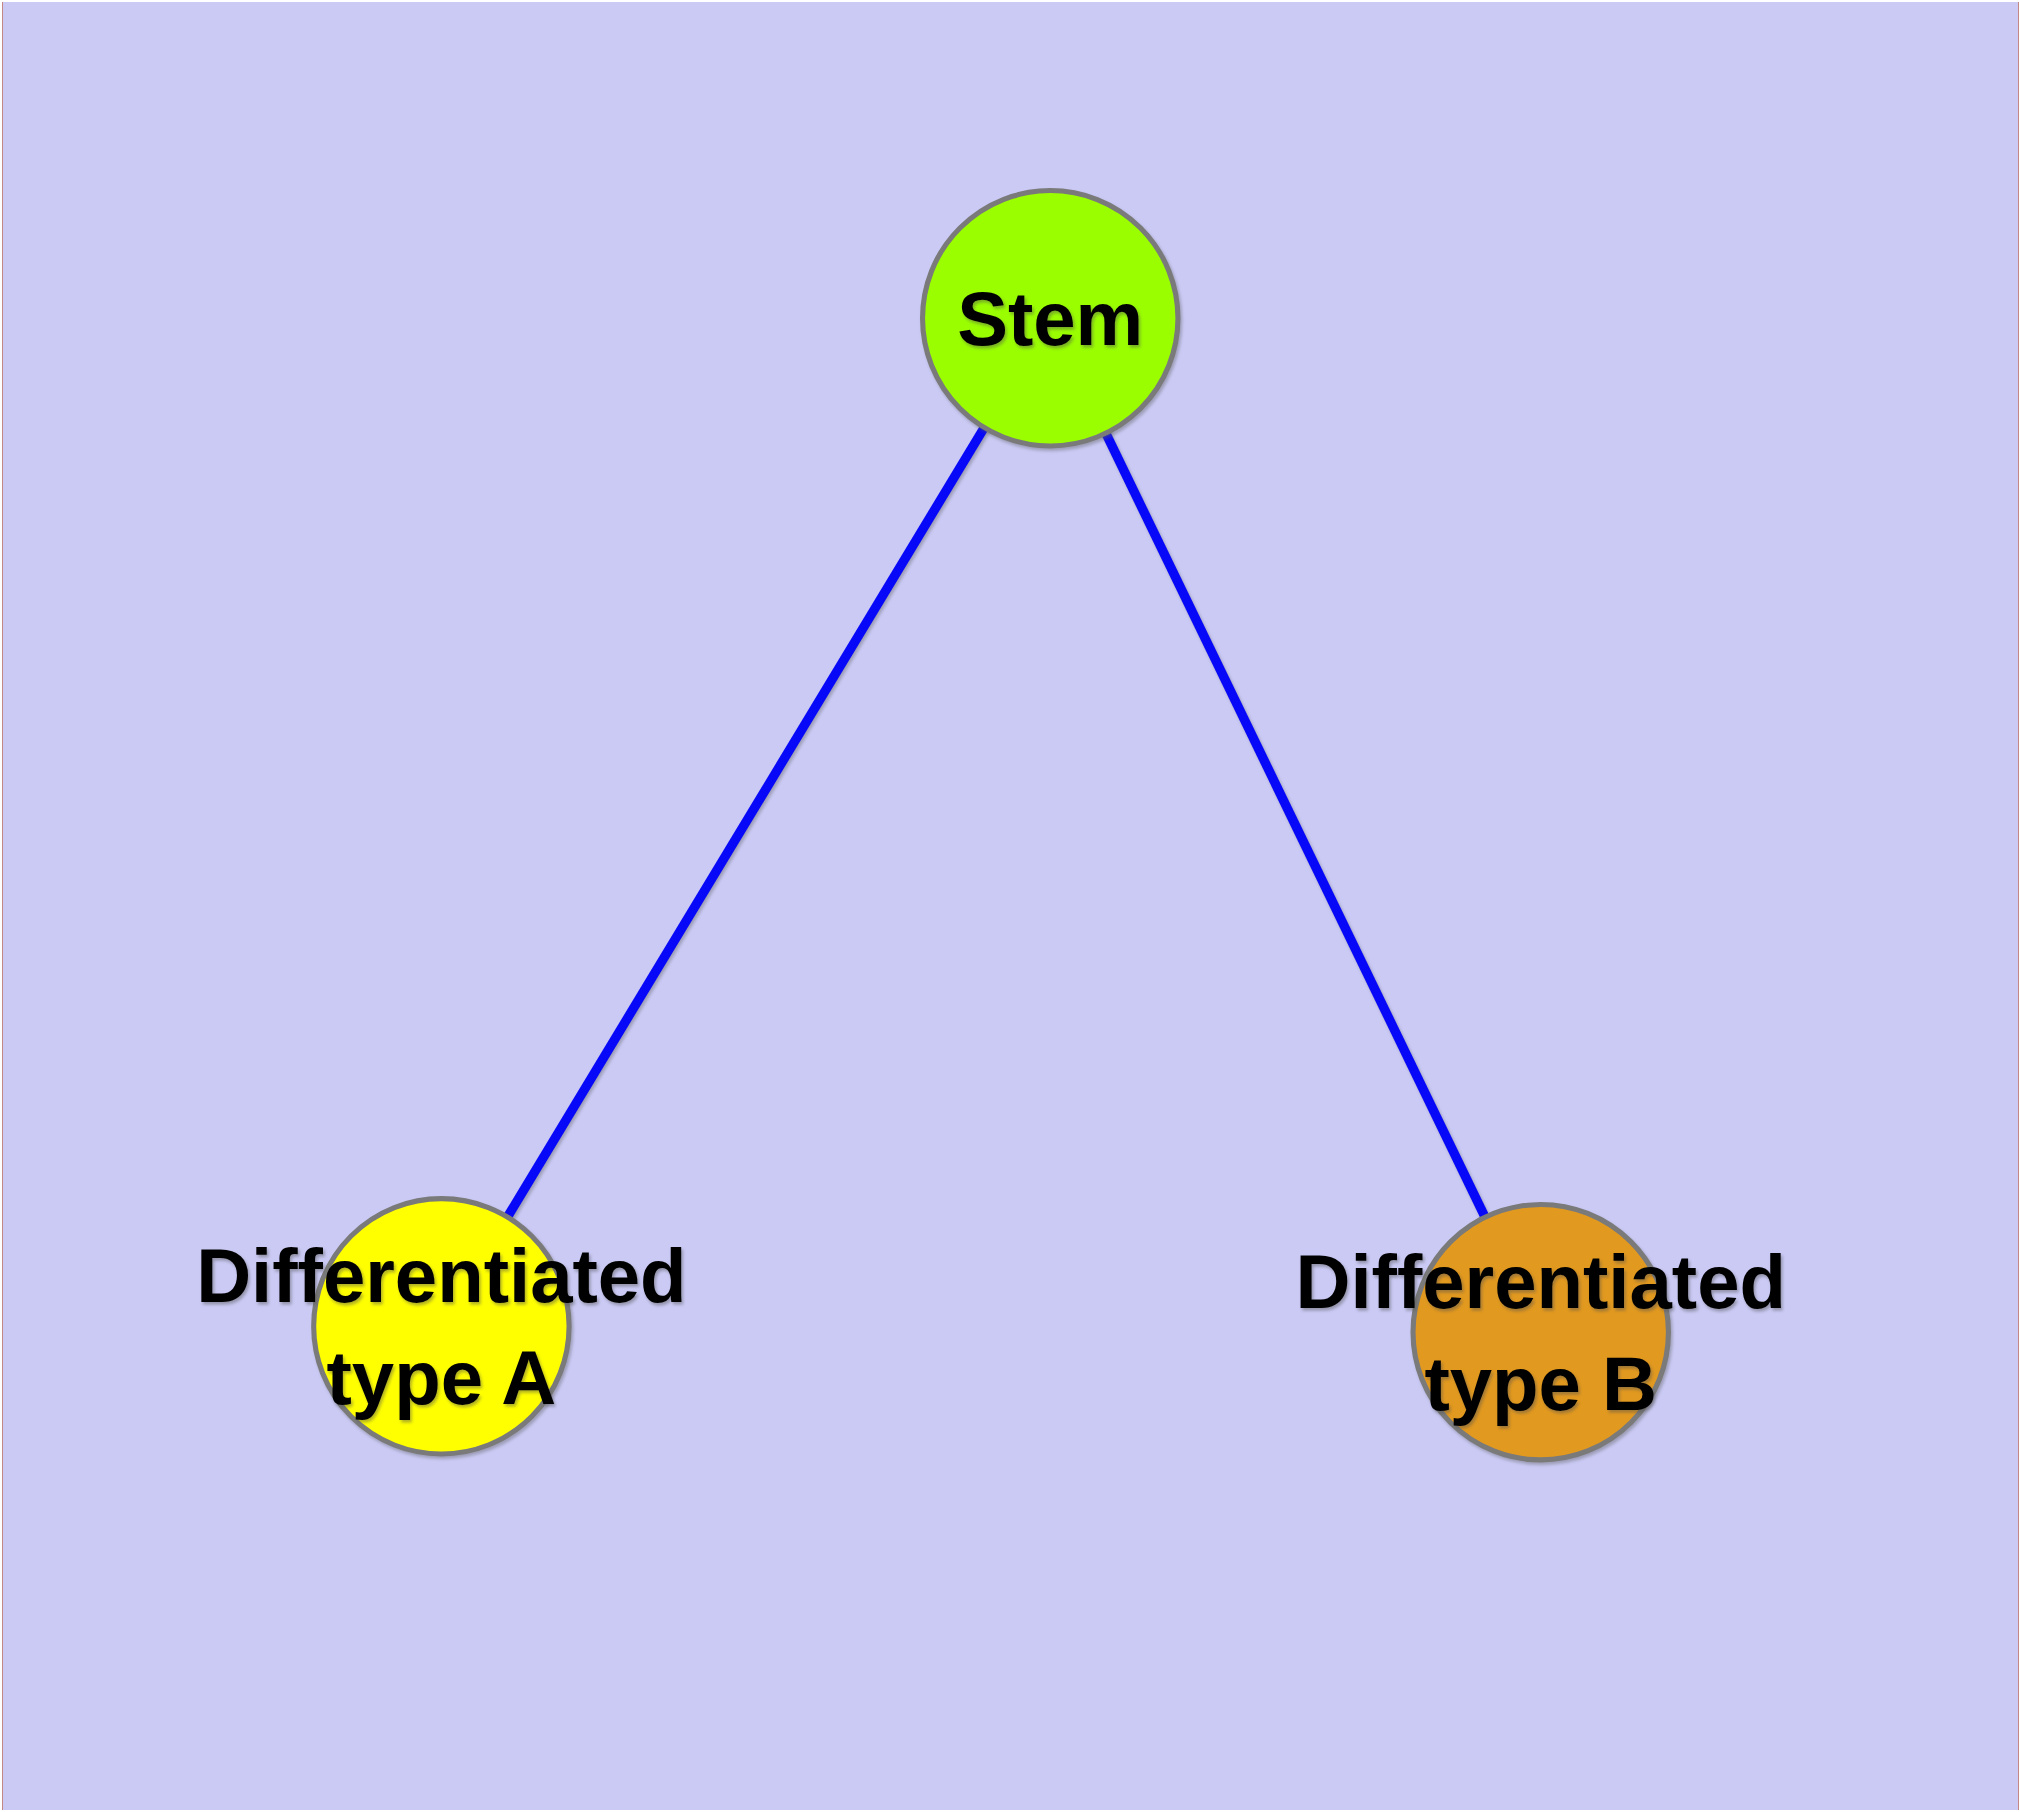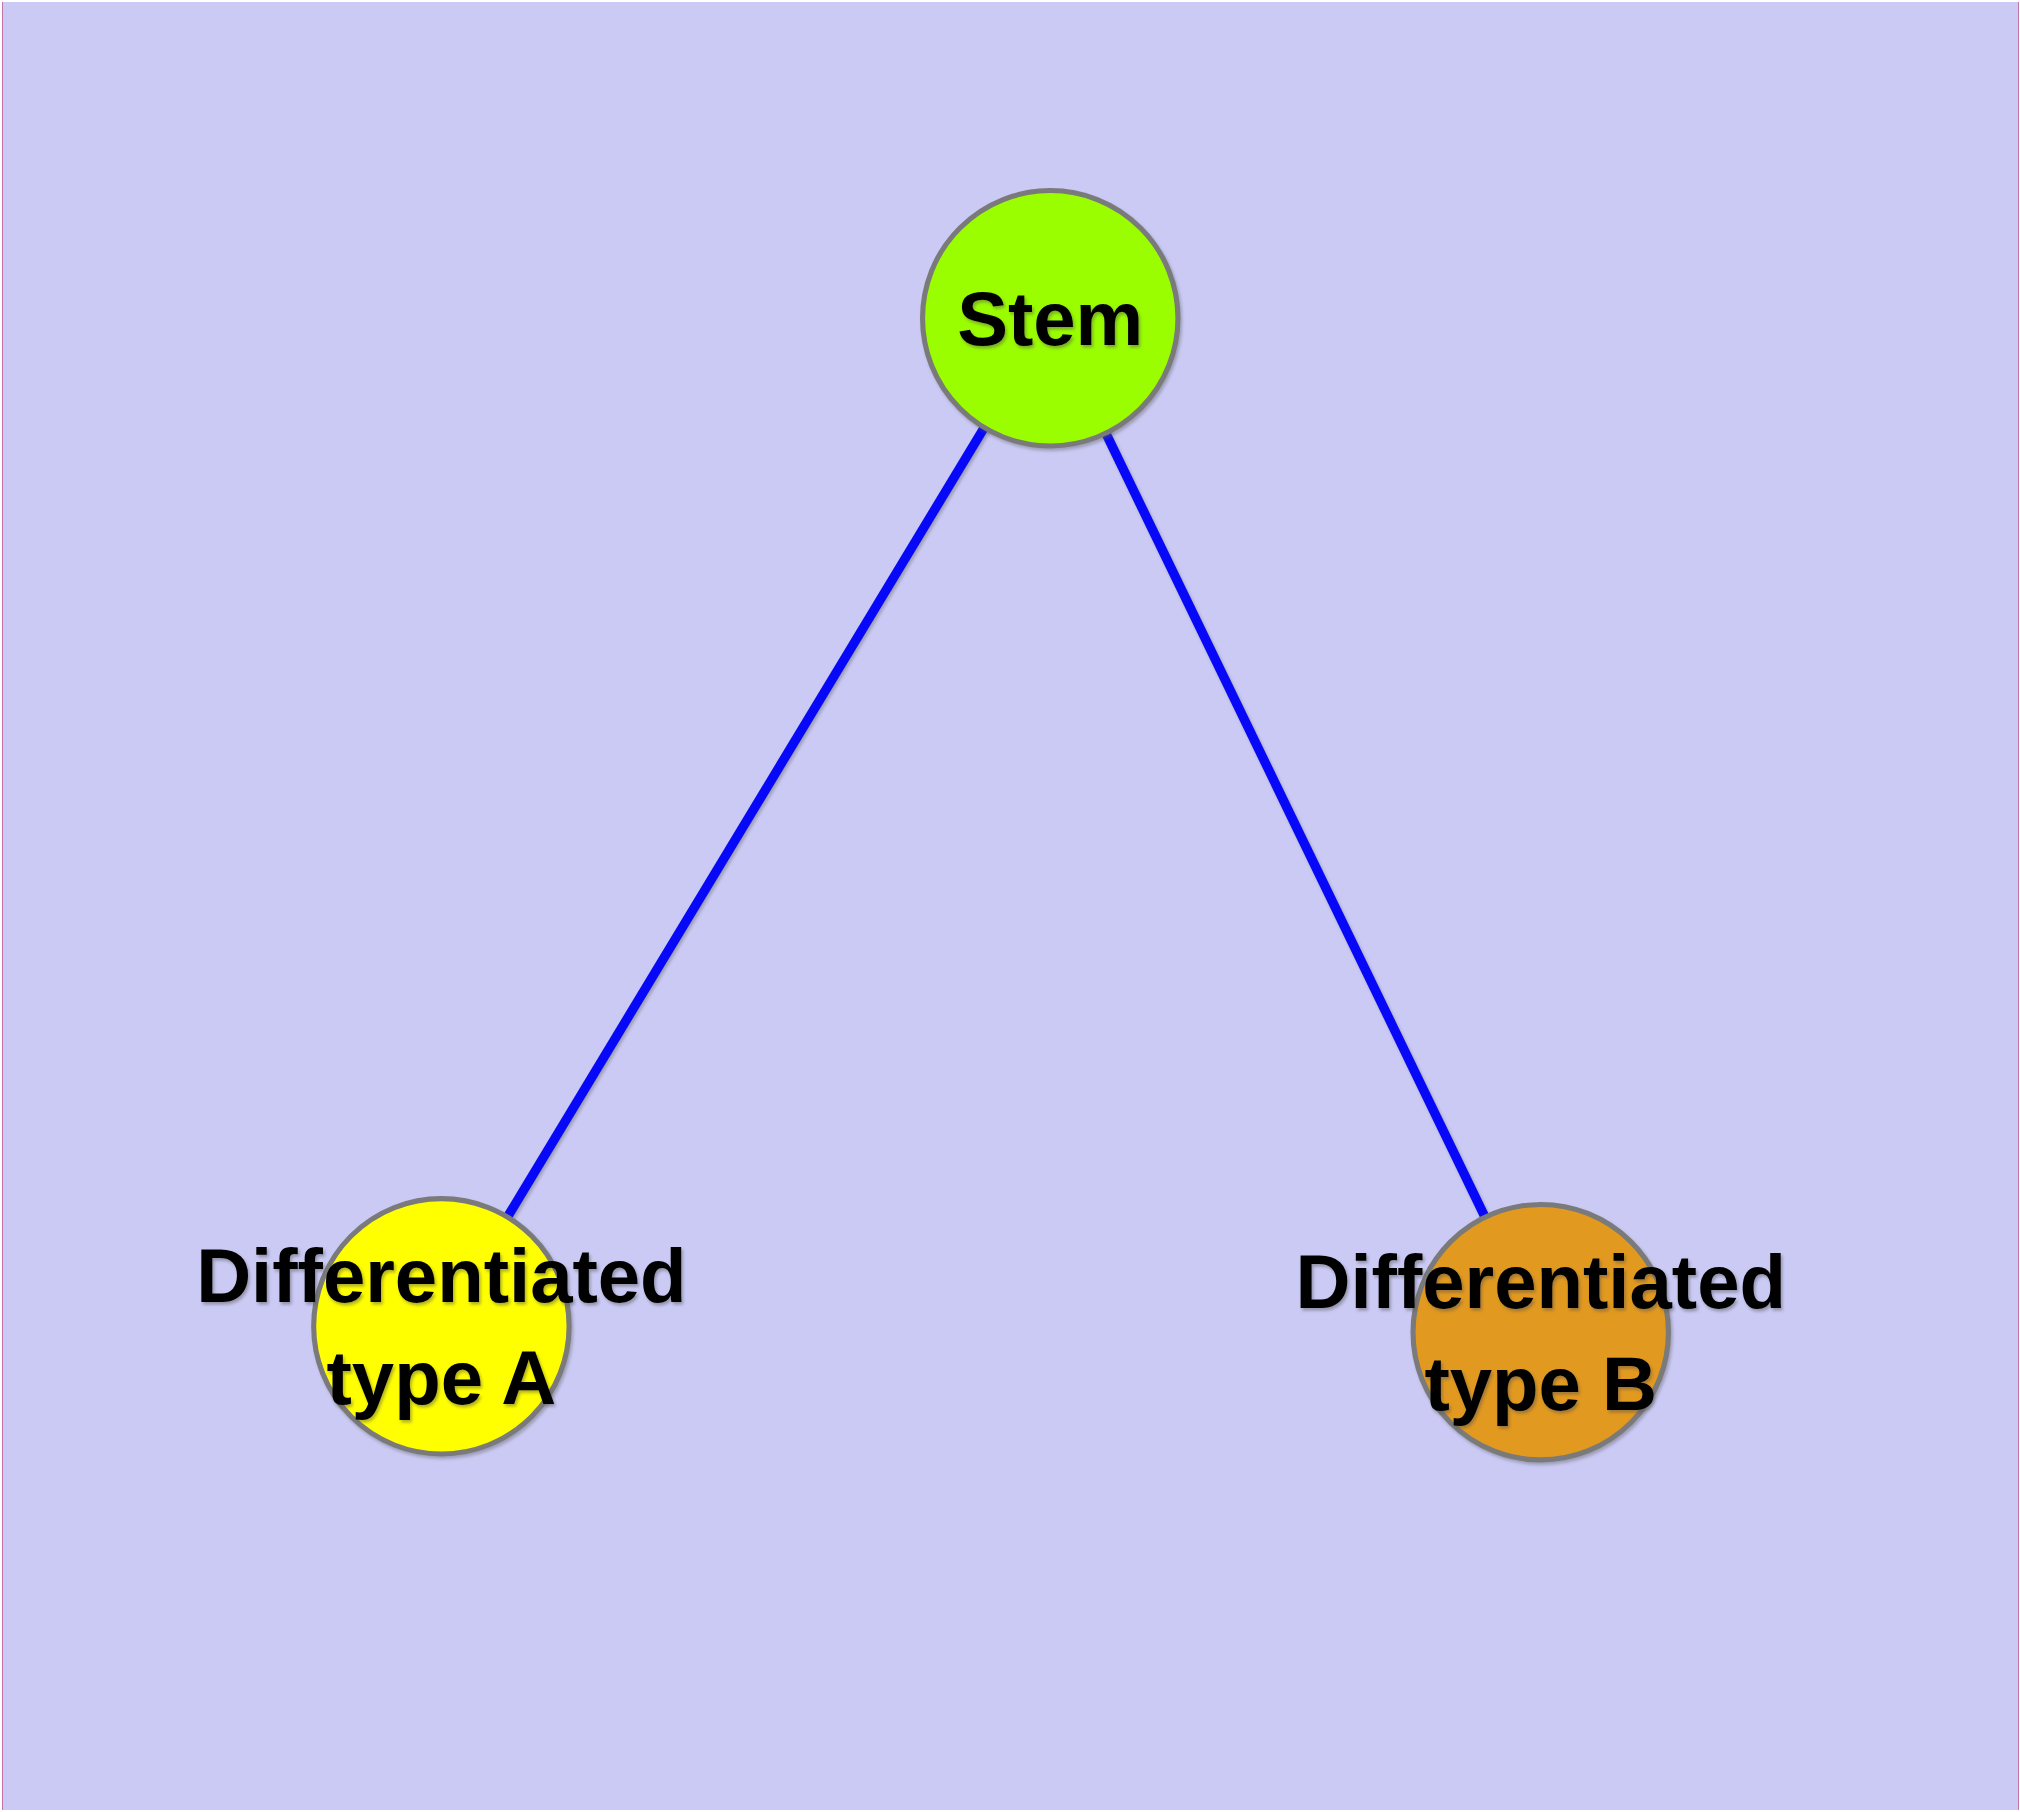--- a/index.html
+++ b/index.html
@@ -30,21 +30,21 @@
   .node-label {
     font-family: "Liberation Sans", "DejaVu Sans", sans-serif;
     font-weight: 700;
     fill: #000000;
     filter: drop-shadow(2px 3px 2px rgba(80,80,80,0.45));
   }
 </style>
 </head>
 <body>
 
-<div class="canvas" style="background: #be185d; border-color: rgb(255, 255, 255);">
+<div class="canvas" style="background: #c2410c; border-color: rgb(255, 255, 255);">
   <svg class="diagram" xmlns="http://www.w3.org/2000/svg" viewBox="0 0 2384 2138" preserveAspectRatio="xMidYMid meet">
     <rect x="0" y="0" width="2384" height="2138" fill="#CACAF5"></rect>
     <g>
         <line x1="1239" y1="374" x2="519" y2="1566" stroke="#0808F8" stroke-width="11" class="edge-line"></line>
         <line x1="1239" y1="374" x2="1819" y2="1573" stroke="#0808F8" stroke-width="11" class="edge-line"></line>
       </g>
     <g>
         <circle cx="1239" cy="374" r="151" fill="#9AFE00" stroke="#7A7A7A" stroke-width="6" class="node-circle"></circle>
         <circle cx="519" cy="1566" r="151" fill="#FFFF00" stroke="#7A7A7A" stroke-width="6" class="node-circle"></circle>
         <circle cx="1819" cy="1573" r="151" fill="#E2991F" stroke="#7A7A7A" stroke-width="6" class="node-circle"></circle>

